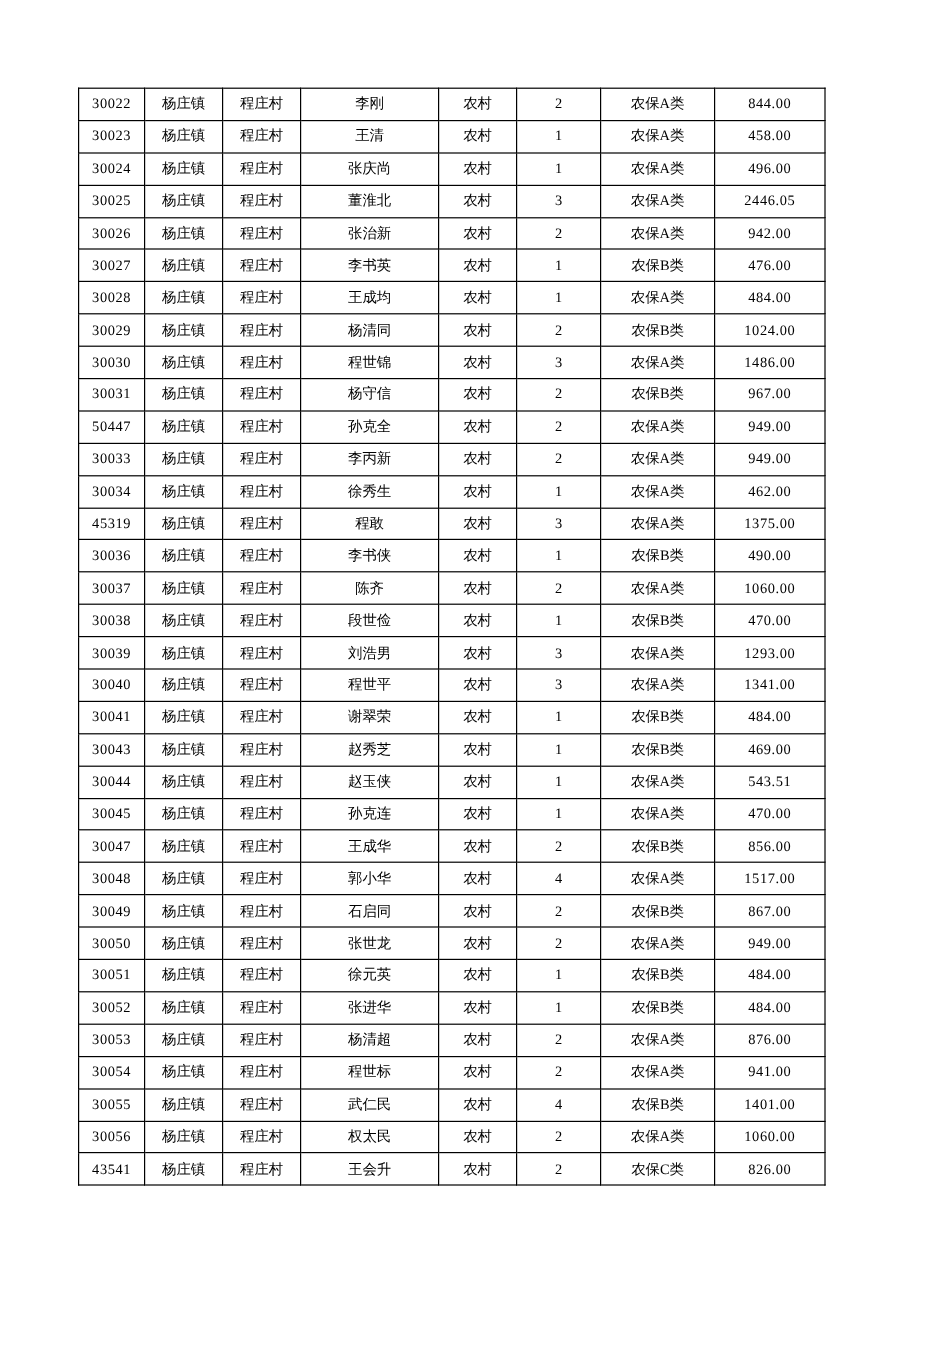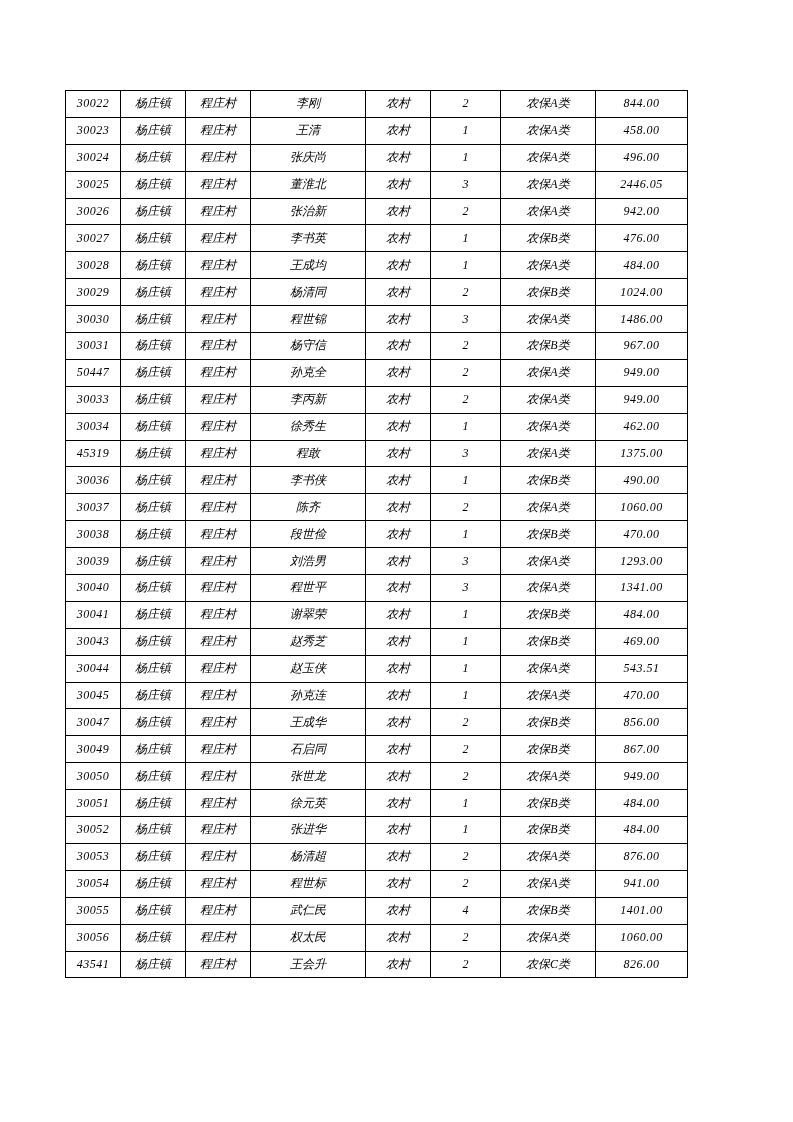--- a/index.html
+++ b/index.html
@@ -12,25 +12,24 @@
   .page {
     position: relative;
     width: 793px;
     height: 1122px;
     background: #ffffff;
     overflow: hidden;
   }
   .data-table {
     position: absolute;
     left: 65px;
-    top: 90px;
+    top: 73px;
     border-collapse: collapse;
     table-layout: fixed;
     width: 622px;
-    font-style: italic;
   }
   .data-table td {
     border: 1px solid #000000;
     text-align: center;
     vertical-align: middle;
     font-size: 12px;
     color: #000000;
     height: 26.9px;
     overflow: hidden;
     white-space: nowrap;
@@ -300,20 +299,30 @@
     <td data-field="id">30047</td>
     <td data-field="town">杨庄镇</td>
     <td data-field="village">程庄村</td>
     <td data-field="name">王成华</td>
     <td data-field="type">农村</td>
     <td data-field="count">2</td>
     <td data-field="category">农保B类</td>
     <td data-field="amount">856.00</td>
   </tr>
         <tr>
+    <td data-field="id">30048</td>
+    <td data-field="town">杨庄镇</td>
+    <td data-field="village">程庄村</td>
+    <td data-field="name">郭小华</td>
+    <td data-field="type">农村</td>
+    <td data-field="count">4</td>
+    <td data-field="category">农保A类</td>
+    <td data-field="amount">1517.00</td>
+  </tr>
+        <tr>
     <td data-field="id">30049</td>
     <td data-field="town">杨庄镇</td>
     <td data-field="village">程庄村</td>
     <td data-field="name">石启同</td>
     <td data-field="type">农村</td>
     <td data-field="count">2</td>
     <td data-field="category">农保B类</td>
     <td data-field="amount">867.00</td>
   </tr>
         <tr>

